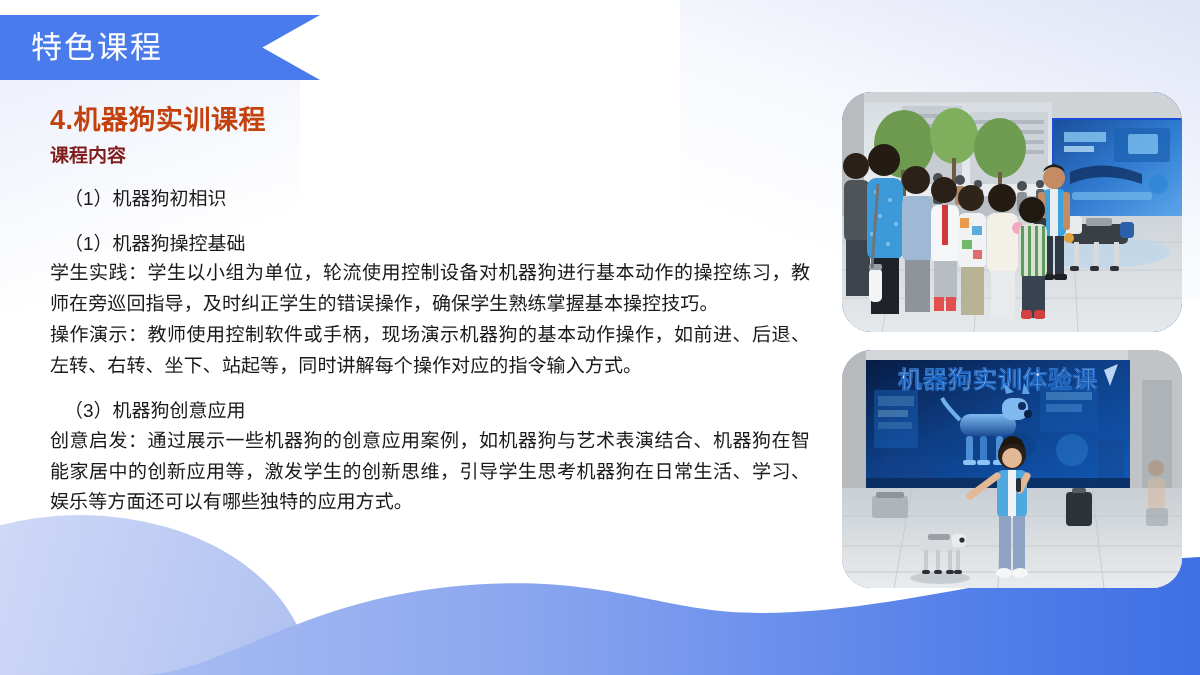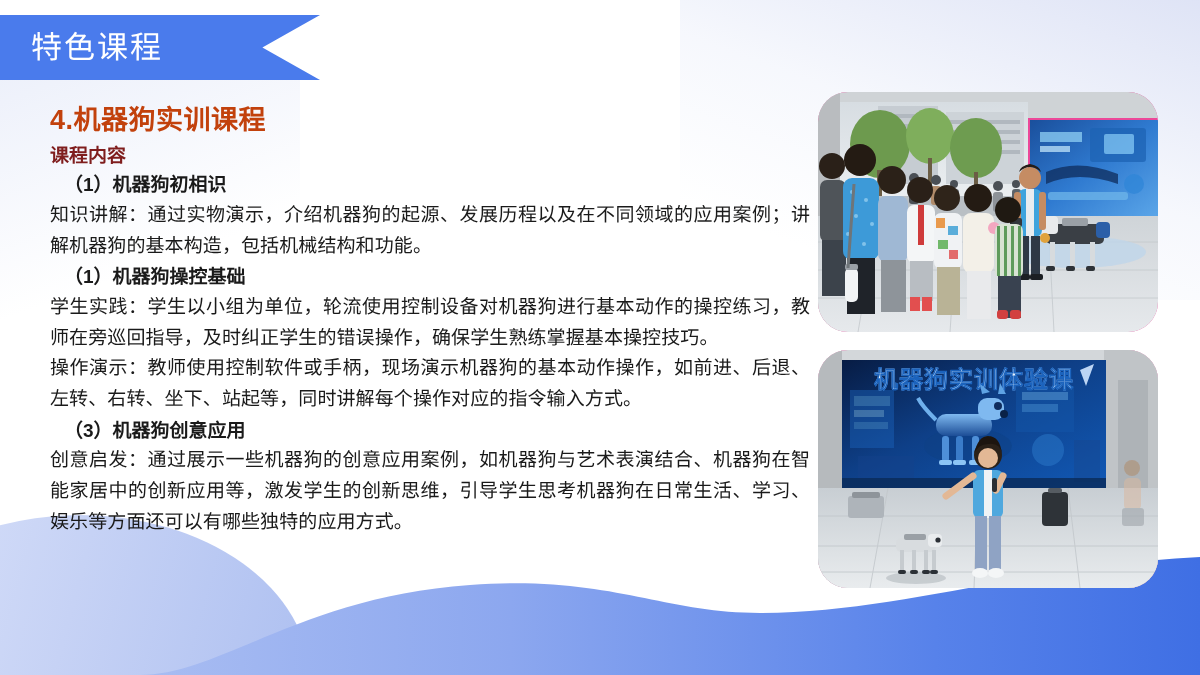--- a/index.html
+++ b/index.html
@@ -104,41 +104,42 @@
     color: #7f1d1d;
     font-size: 19px;
     font-weight: bold;
     line-height: 1.45;
     margin-top: 4px;
   }
 
   .item-title {
     color: #1a1a1a;
     font-size: 19px;
-    font-weight: bold;
+    font-weight: normal;
     line-height: 1.5;
     padding-left: 14px;
-    margin-top: 2px;
+    margin-top: 16px;
   }
 
   .para {
     color: #1a1a1a;
     font-size: 19px;
     line-height: 1.62;
     text-align: justify;
     text-justify: inter-ideograph;
     letter-spacing: 0.1px;
   }
 
   
   .photo {
     position: absolute;
     border-radius: 30px;
     overflow: hidden;
-    background: #ec4899;
+    background: #1d4ed8;
+    margin-left: 24px;
   }
   .photo-top {
     left: 818px;
     top: 92px;
     width: 340px;
     height: 240px;
   }
   .photo-bottom {
     left: 818px;
     top: 350px;
@@ -172,21 +173,20 @@
     <span class="ribbon-title">特色课程</span>
   </div>
 
   <div class="content">
 
     <div class="section-title">4.机器狗实训课程</div>
     <div class="subsection-title">课程内容</div>
 
     <div>
       <div class="item-title">（1）机器狗初相识</div>
-      <p class="para">知识讲解：通过实物演示，介绍机器狗的起源、发展历程以及在不同领域的应用案例；讲解机器狗的基本构造，包括机械结构和功能。</p>
     </div>
 
     <div>
       <div class="item-title">（1）机器狗操控基础</div>
       <p class="para">学生实践：学生以小组为单位，轮流使用控制设备对机器狗进行基本动作的操控练习，教师在旁巡回指导，及时纠正学生的错误操作，确保学生熟练掌握基本操控技巧。</p>
       <p class="para">操作演示：教师使用控制软件或手柄，现场演示机器狗的基本动作操作，如前进、后退、左转、右转、坐下、站起等，同时讲解每个操作对应的指令输入方式。</p>
     </div>
 
     <div>
       <div class="item-title">（3）机器狗创意应用</div>

